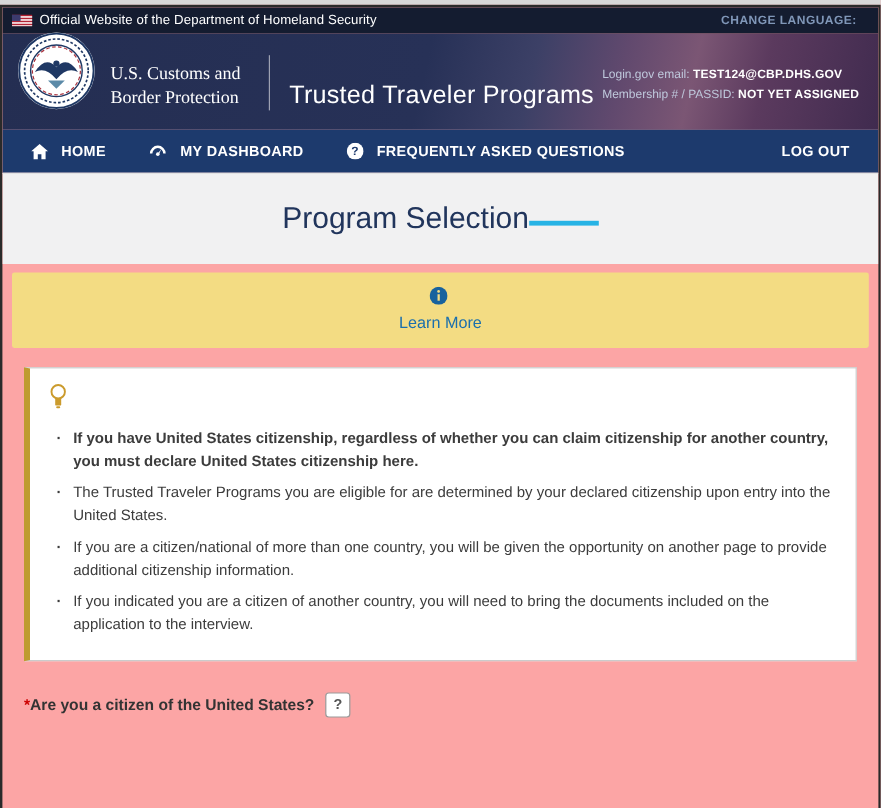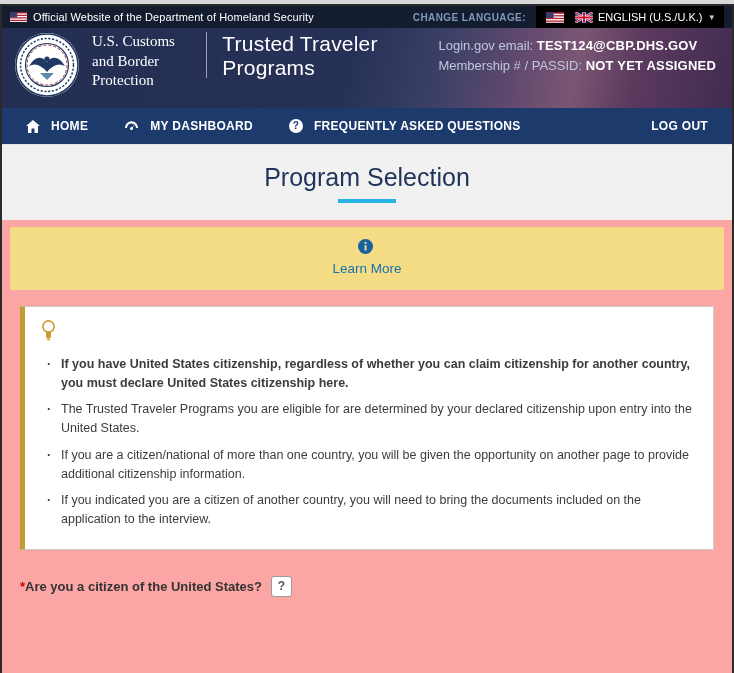--- a/index.html
+++ b/index.html
@@ -20,54 +20,54 @@
   .change-lang-label { font-size:10px; font-weight:bold; color:#8097b8; letter-spacing:0.4px; margin-right:10px; }
   .lang-select {
     height:22px; background:#000; display:flex; align-items:center; gap:5px;
     padding:0 10px; cursor:pointer; color:#fff; font-size:11px;
   }
   .lang-select .flag-us, .lang-select .flag-uk { width:18px; height:11px; }
   .caret { font-size:9px; color:#cfcfcf; margin-left:2px; }
 
   
   .banner {
-    height:80px; display:flex; align-items:flex-start; padding:4px 12px;
+    height:80px; display:flex; align-items:flex-end; padding:16px 12px;
     background:
       linear-gradient(103deg,
         #242e52 0%, #273157 48%, #3c4066 60%,
         #61496e 70%, #7b5674 78%, #5b3a5e 86%, #402b4f 100%);
   }
   .seal { width:66px; height:66px; flex:0 0 auto; }
   .agency-name {
     font-family:"Liberation Serif", serif; color:#fff; font-size:15px;
     line-height:1.3; margin-left:12px; width:124px;
   }
   .v-divider { width:1px; height:46px; background:rgba(255,255,255,.55); margin:0 16px 0 8px; }
   .app-title { color:#fff; font-size:21px; letter-spacing:0.2px; font-weight:normal; }
   .banner .spacer { flex:1; }
-  .user-info { font-size:13px; color:#bfc8dc; line-height:1.0; padding-right:4px; }
+  .user-info { font-size:10px; color:#bfc8dc; line-height:1.0; padding-right:4px; }
   .user-info .row { margin:7px 0; white-space:nowrap; }
   .user-info b { color:#fff; font-weight:bold; letter-spacing:0.2px; }
 
   
   .nav {
     height:36px; background:#1d3a6d; display:flex; align-items:center;
     padding:0 24px; gap:36px;
   }
   .nav-item {
     display:flex; align-items:center; gap:11px; color:#fff; font-size:12px;
     font-weight:bold; letter-spacing:0.3px; cursor:pointer; white-space:nowrap;
   }
   .nav-item svg { display:block; }
   .nav .spacer { flex:1; }
 
   
   .title-band {
     height:76px; background:#f1f1f2; border-top:1px solid #e3e3e3;
-    display:flex; flex-direction:column; align-items:center; justify-content:center;
+    display:flex; flex-direction:row; align-items:center; justify-content:center;
   }
   .page-title { font-size:25px; color:#21355c; font-weight:500; }
   .title-underline { width:58px; height:4px; background:#27b3e5; margin-top:7px; }
 
   
   .alert {
     margin:7px 8px 0 8px; background:#f3dc83; border-radius:2px;
     padding:11px 52px 10px; text-align:center; font-size:13.5px; color:#3a3a3a;
     line-height:1.55;
   }
@@ -115,41 +115,20 @@
           <rect y="1.6" width="19" height="1.4"></rect>
           <rect y="4.4" width="19" height="1.4"></rect>
           <rect y="7.2" width="19" height="1.4"></rect>
           <rect y="10" width="19" height="1"></rect>
         </g>
       <rect width="8" height="6" fill="#3c3b6e"></rect>
     </svg>
     <span class="official">Official Website of the Department of Homeland Security</span>
     <span class="spacer"></span>
     <span class="change-lang-label">CHANGE LANGUAGE:</span>
-    <div class="lang-select">
-      <svg class="flag-us" viewBox="0 0 19 11">
-        <rect width="19" height="11" fill="#b22234"></rect>
-        <g fill="#fff">
-            <rect y="1.6" width="19" height="1.4"></rect>
-            <rect y="4.4" width="19" height="1.4"></rect>
-            <rect y="7.2" width="19" height="1.4"></rect>
-            <rect y="10" width="19" height="1"></rect>
-          </g>
-        <rect width="8" height="6" fill="#3c3b6e"></rect>
-      </svg>
-      <svg class="flag-uk" viewBox="0 0 19 11">
-        <rect width="19" height="11" fill="#012169"></rect>
-        <path d="M0,0 19,11 M19,0 0,11" stroke="#fff" stroke-width="2.4"></path>
-        <path d="M0,0 19,11 M19,0 0,11" stroke="#c8102e" stroke-width="1.2"></path>
-        <path d="M9.5,0 V11 M0,5.5 H19" stroke="#fff" stroke-width="3.6"></path>
-        <path d="M9.5,0 V11 M0,5.5 H19" stroke="#c8102e" stroke-width="2"></path>
-      </svg>
-      <span>ENGLISH (U.S./U.K.)</span>
-      <span class="caret">▾</span>
-    </div>
   </div>
 
   <div class="banner">
     <svg class="seal" viewBox="0 0 66 66">
       <circle cx="33" cy="33" r="32" fill="#fff"></circle>
       <circle cx="33" cy="33" r="31" fill="none" stroke="#1f3864" stroke-width="1.6"></circle>
       <circle cx="33" cy="33" r="26.5" fill="none" stroke="#1f3864" stroke-width="1.4" stroke-dasharray="2.2 1.6"></circle>
       <circle cx="33" cy="33" r="21.5" fill="none" stroke="#1f3864" stroke-width="1.2"></circle>
       <circle cx="33" cy="33" r="20" fill="none" stroke="#a8323e" stroke-width="1" stroke-dasharray="3 2"></circle>
       <path d="M15,34 Q24,20 33,30 Q42,20 51,34 Q42,29 33,40 Q24,29 15,34 Z" fill="#1f3864"></path>

